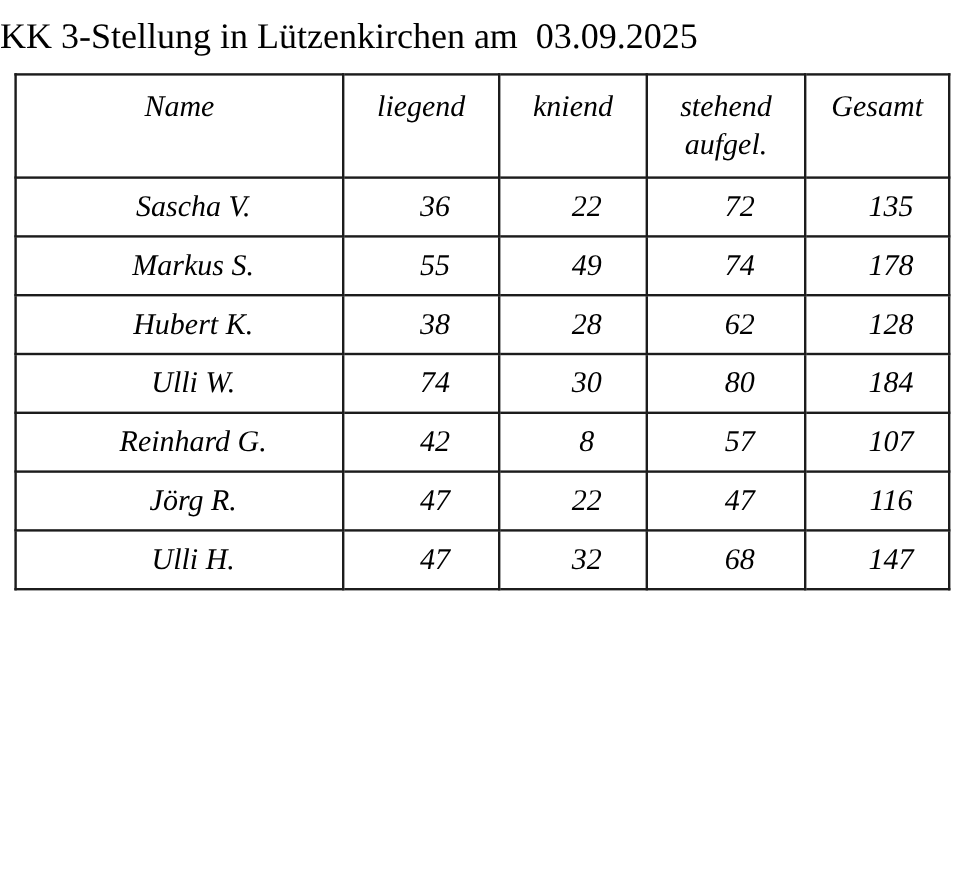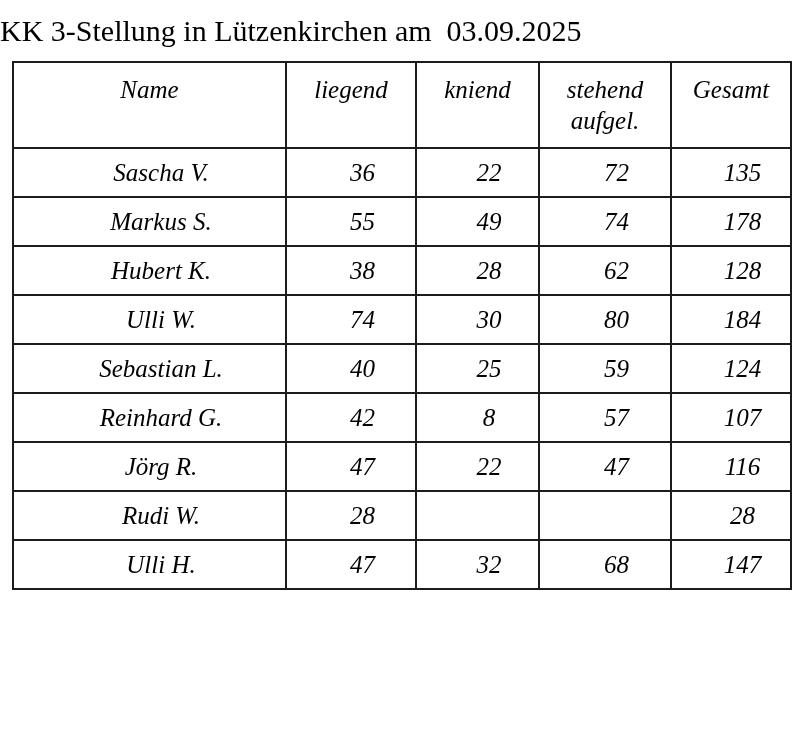--- a/index.html
+++ b/index.html
@@ -108,48 +108,34 @@
         <td>128</td>
       </tr>
       <tr>
         <td>Ulli W.</td>
         <td>74</td>
         <td>30</td>
         <td>80</td>
         <td>184</td>
       </tr>
       <tr>
-        <td>Sebastian L.</td>
-        <td>40</td>
-        <td>25</td>
-        <td>59</td>
-        <td>124</td>
-      </tr>
-      <tr>
         <td>Reinhard G.</td>
         <td>42</td>
         <td>8</td>
         <td>57</td>
         <td>107</td>
       </tr>
       <tr>
         <td>Jörg R.</td>
         <td>47</td>
         <td>22</td>
         <td>47</td>
         <td>116</td>
       </tr>
       <tr>
-        <td>Rudi W.</td>
-        <td>28</td>
-        <td></td>
-        <td></td>
-        <td>28</td>
-      </tr>
-      <tr>
         <td>Ulli H.</td>
         <td>47</td>
         <td>32</td>
         <td>68</td>
         <td>147</td>
       </tr>
     </tbody>
   </table>
 </div>
 

